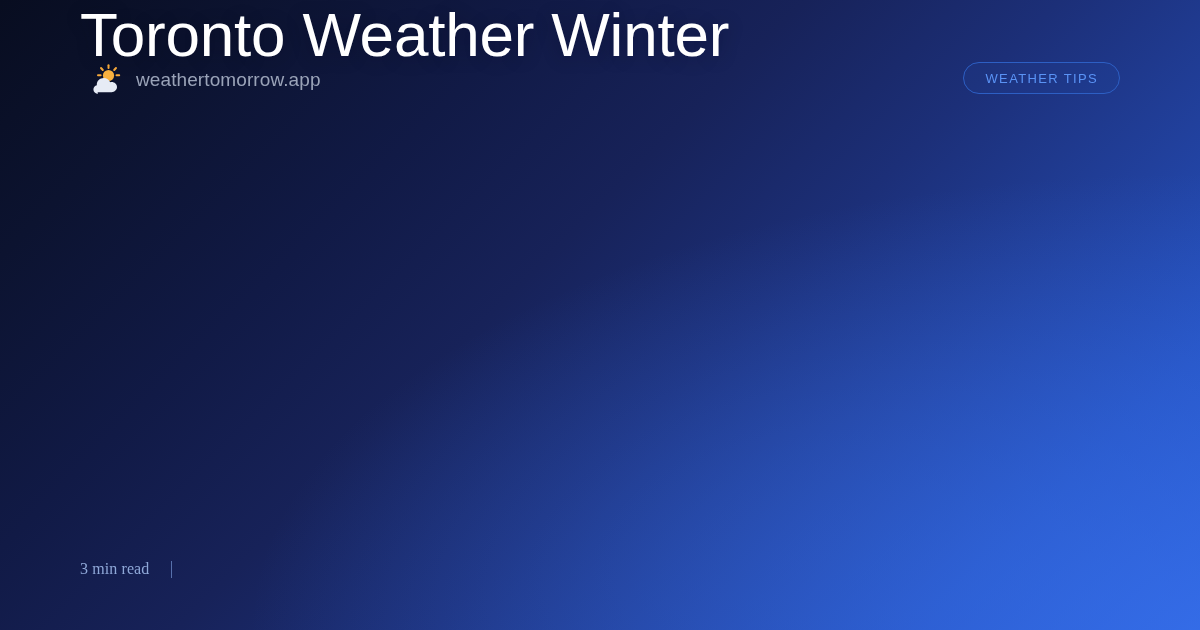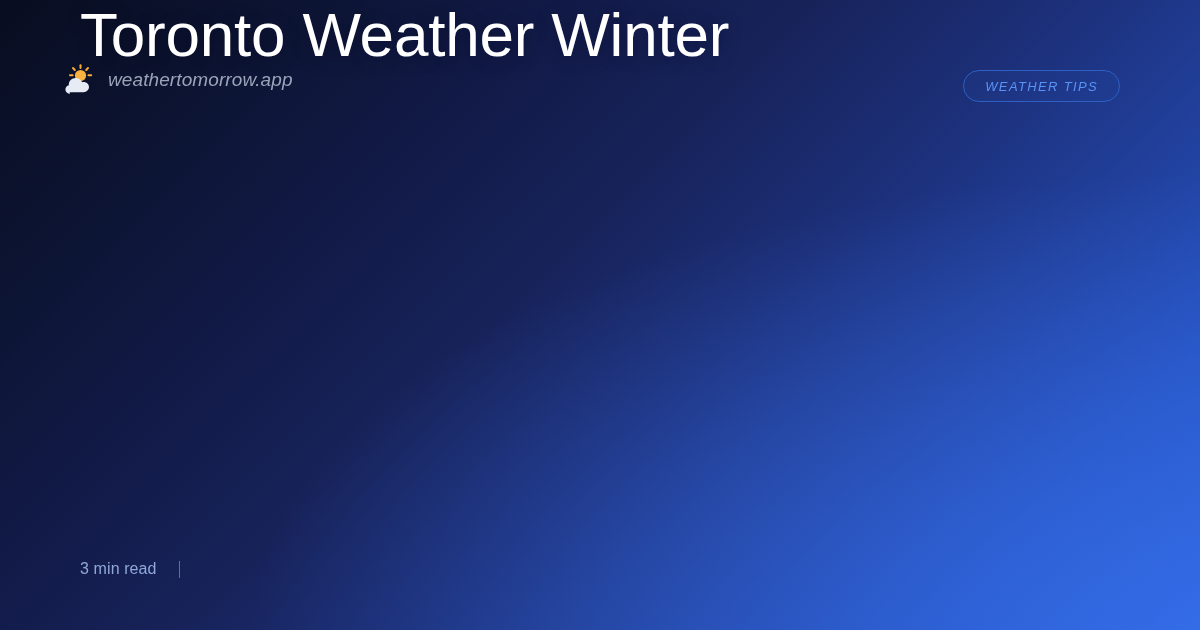--- a/index.html
+++ b/index.html
@@ -33,26 +33,25 @@
     overflow: hidden;
   }
 
   
   .header {
     position: absolute;
     top: 0;
     left: 0;
     right: 0;
     height: 160px;
-    padding: 60px 80px 0 60px;
+    padding: 60px 80px 0 88px;
     box-sizing: border-box;
     display: flex;
     align-items: flex-start;
     justify-content: space-between;
-    font-style: italic;
   }
 
   .brand {
     display: flex;
     align-items: center;
     gap: 14px;
     height: 40px;
   }
 
   .brand-icon {
@@ -66,21 +65,21 @@
   .brand-name {
     font-size: 19px;
     font-weight: 400;
     color: #9aa3b8;
     letter-spacing: 0.1px;
     white-space: nowrap;
     line-height: 34px;
   }
 
   .tips-badge {
-    margin-top: 10px;
+    margin-top: 2px;
     display: inline-flex;
     align-items: center;
     justify-content: center;
     height: 32px;
     padding: 0 21px;
     border: 1px solid #2d5fc4;
     border-radius: 999px;
     background: rgba(40,86,190,0.10);
     color: #5a93f5;
     font-size: 13px;
@@ -117,20 +116,21 @@
     position: absolute;
     left: 80px;
     bottom: 52px;
     display: flex;
     align-items: center;
     gap: 0;
     font-size: 16px;
     color: #8fa8d8;
     letter-spacing: 0.1px;
     white-space: nowrap;
+    font-family: Liberation Serif, serif;
   }
 
   .footer-sep {
     display: inline-block;
     width: 1px;
     height: 17px;
     background: #6d8cc9;
     opacity: 0.75;
     margin: 0 22px;
   }

